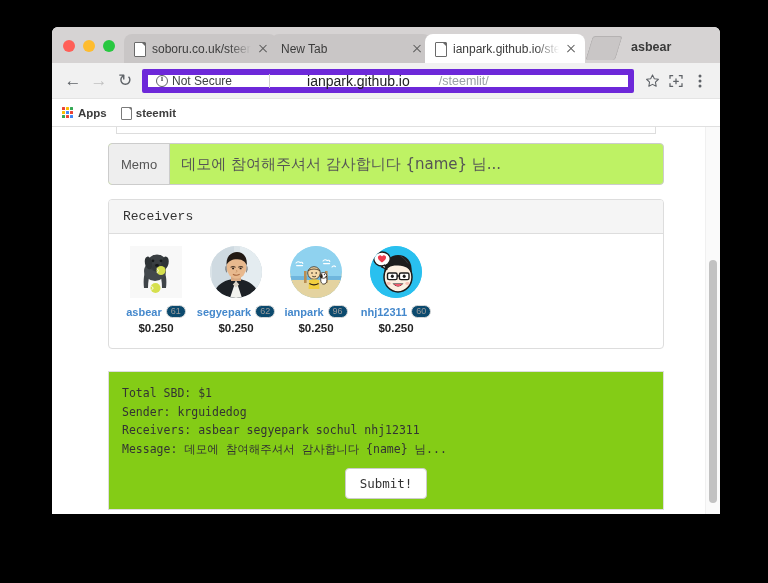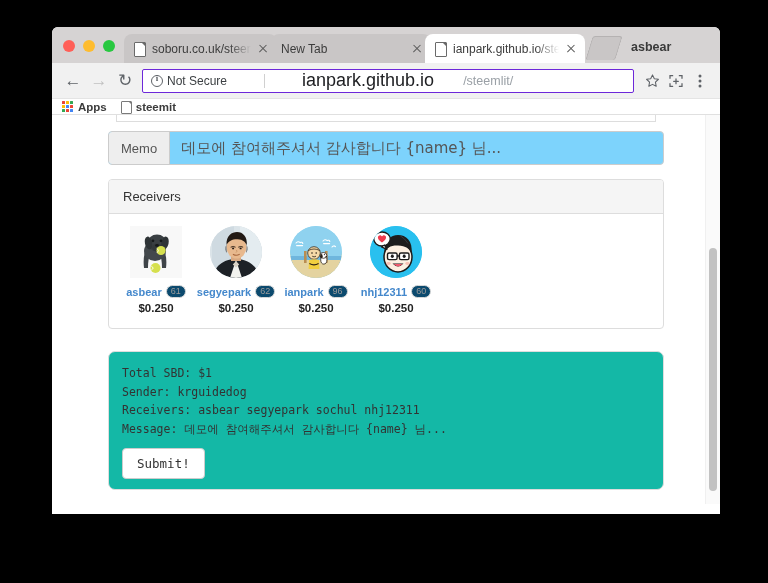--- a/index.html
+++ b/index.html
@@ -143,21 +143,21 @@
     color: #5f6368;
     font-size: 17px;
     flex: 0 0 auto;
   }
   .nav-btn.disabled { color: #c0c0c0; }
 
   #omnibox {
     flex: 1 1 auto;
     height: 24px;
     background: #ffffff;
-    border: 1px solid #6d28d9;
+    border: 6px solid #6d28d9;
     border-radius: 2px;
     display: flex;
     align-items: center;
     padding: 0 8px;
     margin: 0 6px 0 4px;
     font-size: 12px;
     min-width: 0;
     gap: 29px;
   }
   #not-secure-group { display:flex; align-items:center; flex:0 0 auto; }
@@ -176,33 +176,33 @@
     color:#5f6368;
     font-family:"Liberation Serif", serif;
   }
   #not-secure-label { color:#3c4043; font-size:12px; }
   #omnibox-separator {
     width:1px; height:14px;
     background:#d0d0d0;
     margin: 0 8px;
     flex: 0 0 auto;
   }
-  #url-host { color:#202124; font-size:18px; }
+  #url-host { color:#202124; font-size:14px; }
   #url-path { color:#9aa0a6; font-size:12.5px; }
 
   .toolbar-icon {
     width: 24px; height: 24px;
     display:flex; align-items:center; justify-content:center;
     flex:0 0 auto;
     color:#5f6368;
   }
 
   
   #bookmarks-bar {
-    height: 16px;
+    height: 28px;
     background: #ffffff;
     display: flex;
     align-items: center;
     padding: 0 10px;
     border-bottom: 1px solid #e0e0e0;
   }
   .bookmark {
     display:flex; align-items:center;
     font-size: 11.5px;
     font-weight: bold;
@@ -263,24 +263,24 @@
   }
   #clipped-panel-above-bottom {
     height: 1px;
     background: #dddddd;
     margin: 0 8px 9px 8px;
   }
 
   
   #memo-group {
     display: flex;
-    height: 34px;
+    height: 42px;
     border: 1px solid #cccccc;
     border-radius: 4px;
-    background: #7dd3fc;
+    background: #bef264;
     overflow: hidden;
   }
   #memo-label {
     flex: 0 0 auto;
     display: flex; align-items: center;
     padding: 0 12px;
     background: #eeeeee;
     border-right: 1px solid #cccccc;
     font-size: 13px;
     color: #555555;
@@ -305,20 +305,21 @@
   }
   #receivers-header {
     height: 34px;
     display: flex; align-items: center;
     padding: 0 14px;
     background: #f5f5f5;
     border-bottom: 1px solid #dddddd;
     border-radius: 3px 3px 0 0;
     font-size: 13px;
     color: #333333;
+    font-family: Liberation Mono, monospace;
   }
   #receivers-body {
     display: flex;
     padding: 12px 10px 14px 10px;
     gap: 6px;
   }
   .receiver-card {
     width: 74px;
     display: flex;
     flex-direction: column;
@@ -366,34 +367,34 @@
   #avatar-segyepark { background: linear-gradient(160deg,#dfe6ea 0%,#cfd8dd 55%,#b9c3c8 100%); }
   
   #avatar-sochul { background: linear-gradient(#8fd4f0 0%,#a9e0f5 46%,#e8d9a8 52%,#dfc889 100%); }
   
   #avatar-nhj12311 { background:#29c0ef; }
 
   
   #summary-panel {
     margin-top: 22px;
     border: 1px solid #dddddd;
-    border-radius: 7px;
-    background: #14b8a6;
+    border-radius: 0;
+    background: #84cc16;
     padding: 12px 13px 10px 13px;
   }
   #summary-lines {
     font-family: "DejaVu Sans Mono", monospace;
     font-size: 11.5px;
     line-height: 1.62;
     color: #333333;
     white-space: pre;
   }
   #submit-row {
     display: flex;
-    justify-content: flex-start;
+    justify-content: center;
     margin-top: 9px;
   }
   #submit-button {
     font-family: "DejaVu Sans Mono", monospace;
     font-size: 12.5px;
     color: #333333;
     background: #ffffff;
     border: 1px solid #cccccc;
     border-radius: 4px;
     padding: 7px 14px;

